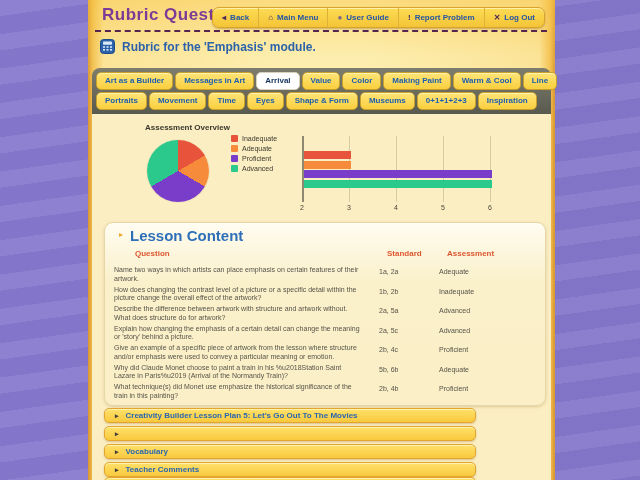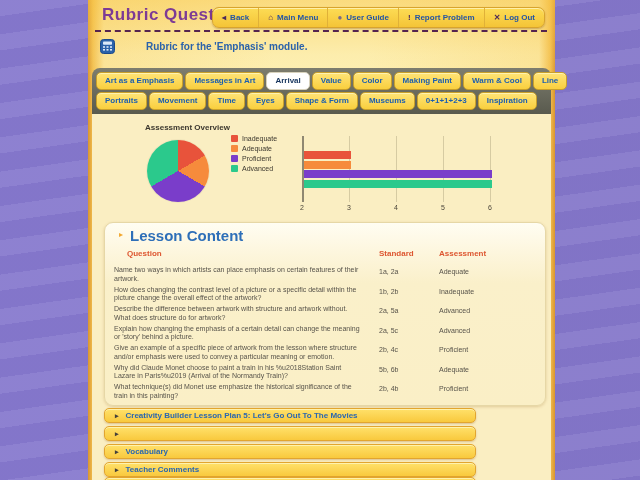--- a/index.html
+++ b/index.html
@@ -23,21 +23,21 @@
     box-shadow:0 1px 2px rgba(110,60,0,.35), inset 0 1px 0 #ffefa8;}
   .nav-btn{display:flex;align-items:center;padding:0 9px;font-size:8px;font-weight:bold;
     color:#2456a4;cursor:pointer;white-space:nowrap;}
   .nav-btn + .nav-btn{border-left:1px solid #e0b138;}
   .nav-ico{color:#4c2a5a;font-size:8px;margin-right:4px;line-height:1;}
   
   .dashes{position:absolute;left:7px;top:30px;width:452px;height:0;border-top:2px dashed #55244f;}
   
   .module-row{position:absolute;left:12px;top:39px;display:flex;align-items:center;}
   .calc-icon{width:15px;height:15px;margin-right:7px;}
-  .module-note{font-size:10px;font-weight:bold;color:#2b62aa;margin-left:24px;}
+  .module-note{font-size:12px;font-weight:bold;color:#2b62aa;}
   
   .tabstrip{position:absolute;left:4px;top:68px;width:459px;height:46px;
     background:linear-gradient(#7d7d6e,#595a4e);border-radius:8px 8px 0 0;padding:3px 2px 0 2px;}
   .tabrow{display:flex;gap:2px;margin:1px 0 2px 2px;}
   .tab{height:18px;line-height:16px;padding:0 8px;font-size:8px;font-weight:bold;color:#1d5fae;
     background:linear-gradient(#ffe477,#f9cf3e);border:1px solid #c9a02b;border-radius:5px;
     box-shadow:inset 0 1px 0 #fff3b0;cursor:pointer;white-space:nowrap;}
   .tab.active{background:#ffffff;color:#14335c;box-shadow:none;border-color:#d8d2bc;}
   
   .panel{position:absolute;left:4px;top:114px;width:459px;height:366px;background:#faeec2;overflow:hidden;}
@@ -55,21 +55,21 @@
   .tick{position:absolute;top:68px;font-size:7px;color:#4a453a;transform:translateX(-50%);}
   
   .lesson{position:absolute;left:12px;top:108px;width:442px;height:184px;border-radius:9px;
     background:linear-gradient(#fffdf2 0,#fdf6dd 30px,#faf0ca 60px,#faefc6 100%);
     border:1px solid #e6d7a6;box-shadow:0 1px 3px rgba(150,100,30,.25);}
   .lc-head{display:flex;align-items:center;height:24px;cursor:pointer;}
   .lc-arrow{color:#f2a72e;font-size:8px;margin:0 7px 0 14px;line-height:1;}
   .lc-title{color:#2e6fb8;font-weight:bold;font-size:15px;}
   .lc-cols{position:absolute;left:0;top:26px;width:100%;display:flex;}
   .lc-cols .c{font-size:8px;font-weight:bold;color:#dd5630;}
-  .col-q{width:274px;padding-left:22px;}
+  .col-q{width:274px;padding-left:22px;margin-left:8px;}
   .col-s{width:60px;}
   .col-a{flex:1;}
   .lc-rows{position:absolute;left:0;top:42px;width:100%;}
   .lc-row{display:flex;align-items:flex-start;min-height:19px;margin-bottom:0.5px;}
   .lc-row .q{width:274px;padding:1px 16px 0 9px;font-size:7px;line-height:8.5px;color:#57534a;}
   .lc-row .s{width:60px;padding-top:3px;font-size:7px;color:#57534a;}
   .lc-row .a{flex:1;padding-top:3px;font-size:7px;color:#57534a;}
   
   .acc{position:absolute;left:12px;width:372px;height:15px;border-radius:5px;cursor:pointer;
     background:linear-gradient(#ffe16b,#f9c93d);border:1px solid #e2a52f;
@@ -120,21 +120,21 @@
           <rect x="3" y="10" width="2" height="1.6"></rect>
             <rect x="6.5" y="10" width="2" height="1.6"></rect>
             <rect x="10" y="10" width="2" height="1.6"></rect>
         </g>
       </svg>
       <span class="module-note">Rubric for the 'Emphasis' module.</span>
     </div>
 
     <div class="tabstrip">
       <div class="tabrow">
-        <span class="tab">Art as a Emphasis</span>
+        <span class="tab">Art as a Builder</span>
         <span class="tab">Messages in Art</span>
         <span class="tab active">Arrival</span>
         <span class="tab">Value</span>
         <span class="tab">Color</span>
         <span class="tab">Making Paint</span>
         <span class="tab">Warm &amp; Cool</span>
         <span class="tab">Line</span>
       </div>
       <div class="tabrow">
         <span class="tab">Portraits</span>

